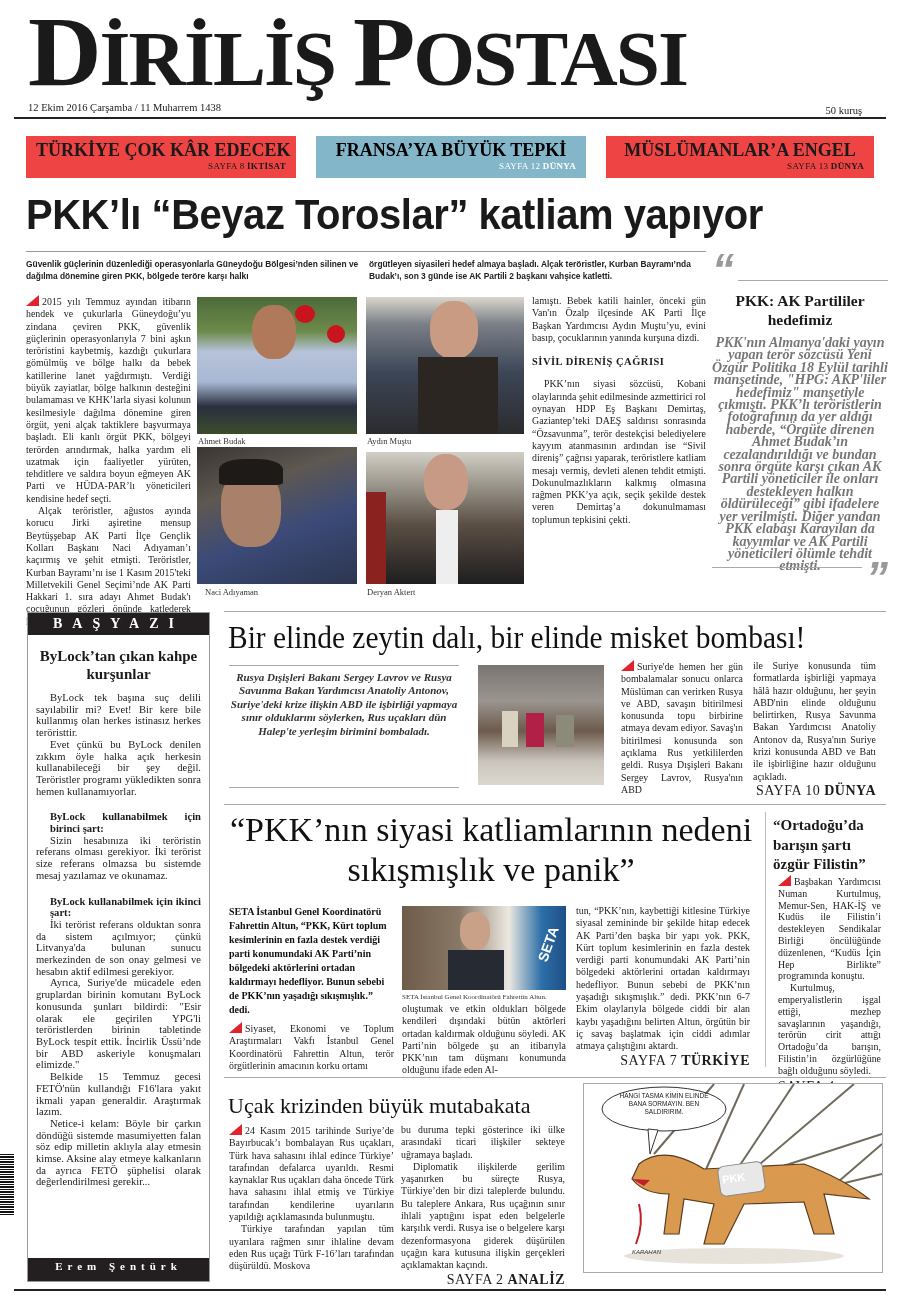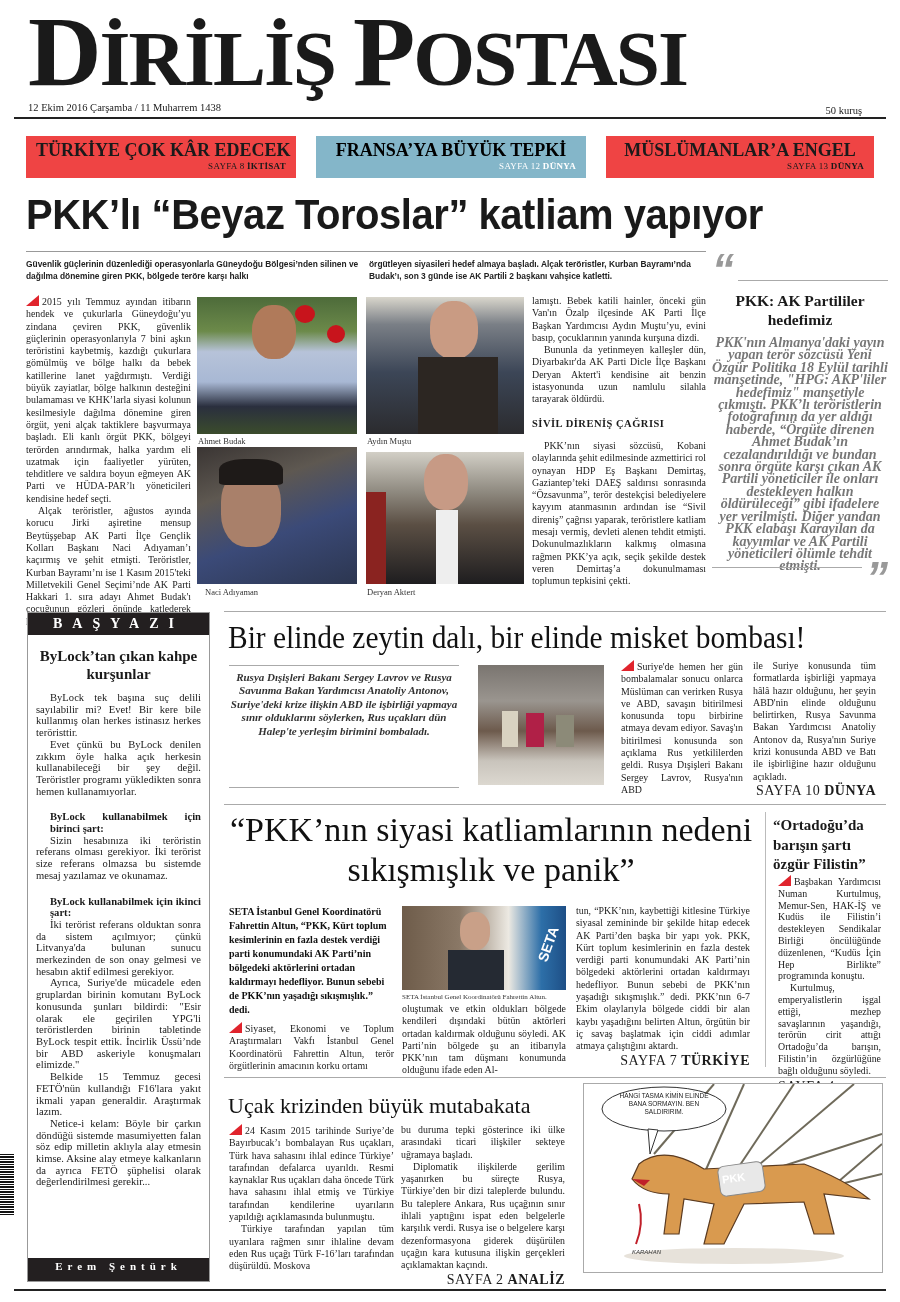--- a/index.html
+++ b/index.html
@@ -101,21 +101,20 @@
 
 <div class="photo" style="left:366px;top:452px;width:158px;height:132px;background:linear-gradient(180deg,#d2cfc6 0%,#8f8a80 30%,#5b4f44 55%,#1e1d1f 100%)">
   <div style="position:absolute;left:0;top:40px;width:20px;height:92px;background:#8a2320"></div>
   <div style="position:absolute;left:58px;top:2px;width:44px;height:56px;border-radius:45%;background:#c79a85"></div>
   <div style="position:absolute;left:70px;top:58px;width:22px;height:74px;background:#eeeeee"></div>
 </div>
 <div class="cap" style="left:367px;top:587px">Deryan Aktert</div>
 
 <div class="abs body" style="left:532px;top:295px;width:174px">
   <p class="noind">lamıştı. Bebek katili hainler, önceki gün Van'ın Özalp ilçesinde AK Parti İlçe Başkan Yardımcısı Aydın Muştu’yu, evini basıp, çocuklarının yanında kurşuna dizdi.</p>
-  <p>Bununla da yetinmeyen kalleşler dün, Diyarbakır'da AK Parti Dicle İlçe Başkanı Deryan Aktert'i kendisine ait benzin istasyonunda uzun namlulu silahla tarayarak öldürdü.</p>
   <div class="subhead">SİVİL DİRENİŞ ÇAĞRISI</div>
   <p>PKK’nın siyasi sözcüsü, Kobani olaylarında şehit edilmesinde azmettirici rol oynayan HDP Eş Başkanı Demirtaş, Gaziantep’teki DAEŞ saldırısı sonrasında “Özsavunma”, terör destekçisi belediyelere kayyım atanmasının ardından ise “Sivil direniş” çağrısı yaparak, teröristlere katliam mesajı vermiş, devleti alenen tehdit etmişti. Dokunulmazlıkların kalkmış olmasına rağmen PKK’ya açık, seçik şekilde destek veren Demirtaş’a dokunulmaması toplumun tepkisini çekti.</p>
 </div>
 
 <div class="abs quote-box">
   <div style="display:flex;align-items:flex-end;gap:4px">
     <span class="qmark">“</span>
     <div class="q-rule" style="flex:1;margin-bottom:4px"></div>
   </div>
   <div class="q-title">PKK: AK Partililer hedefimiz</div>

